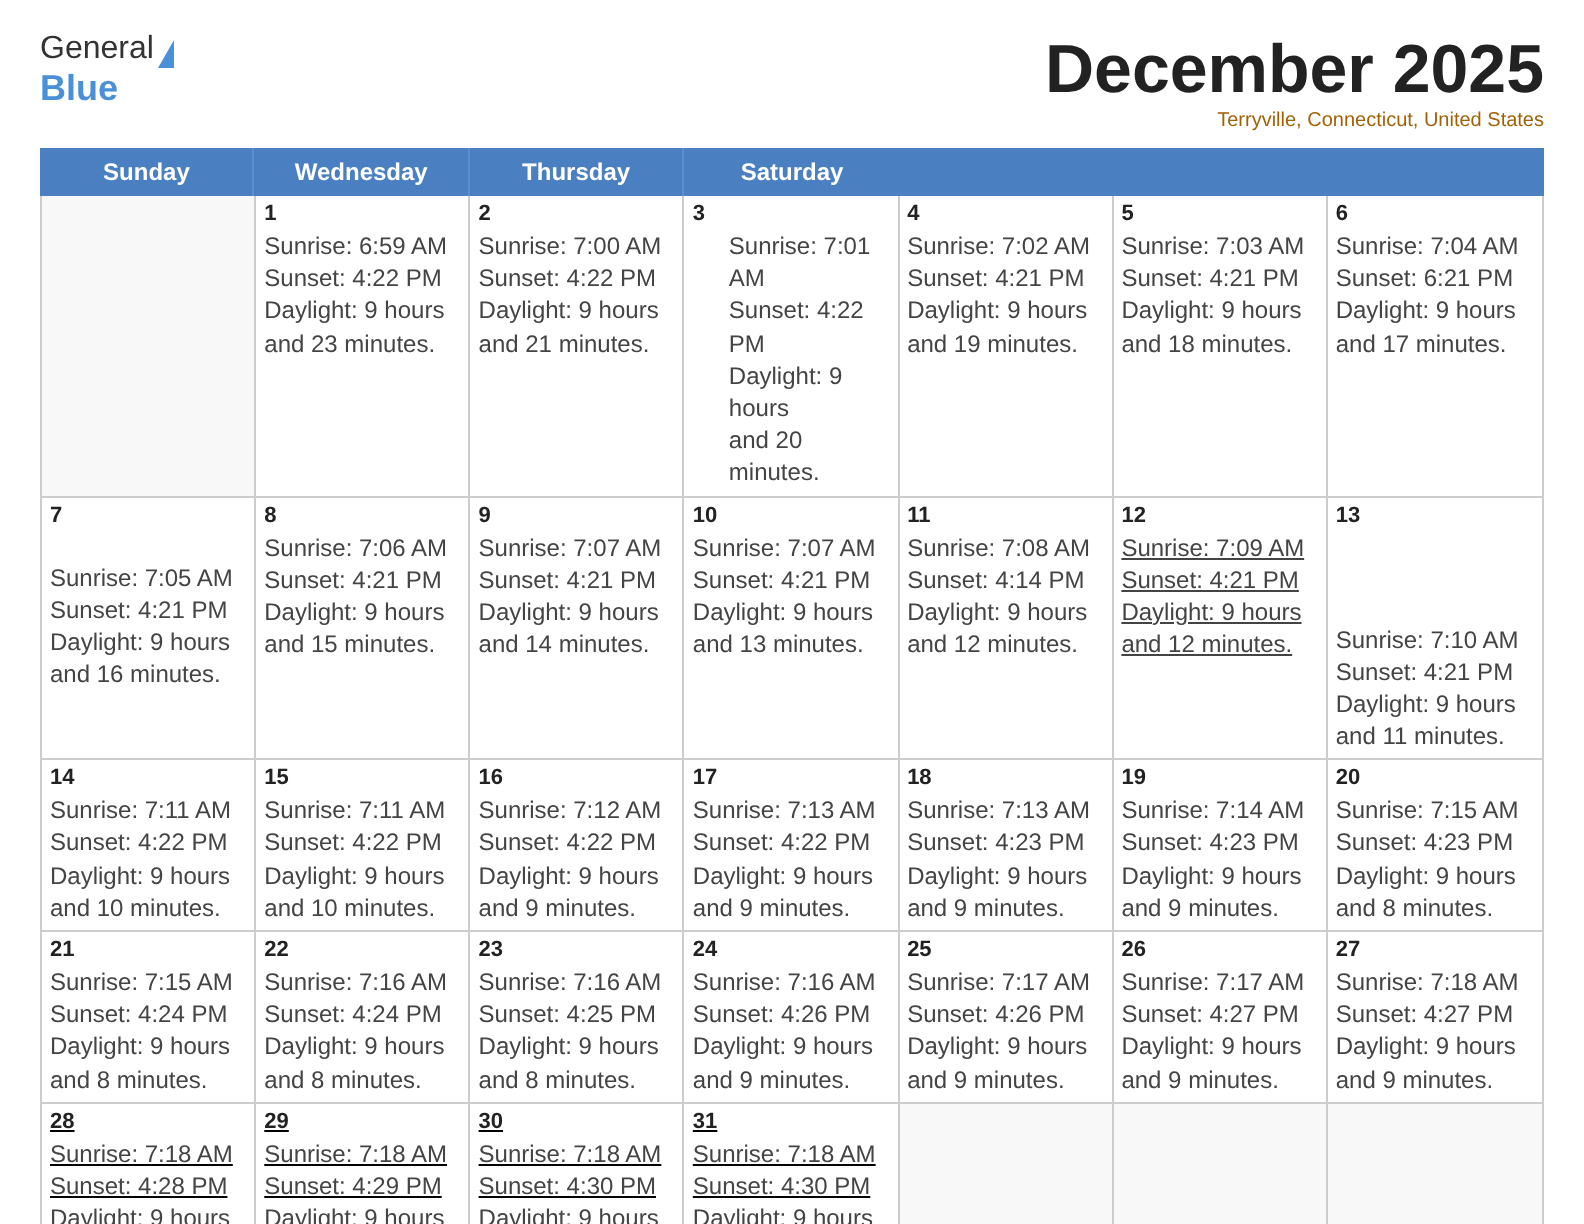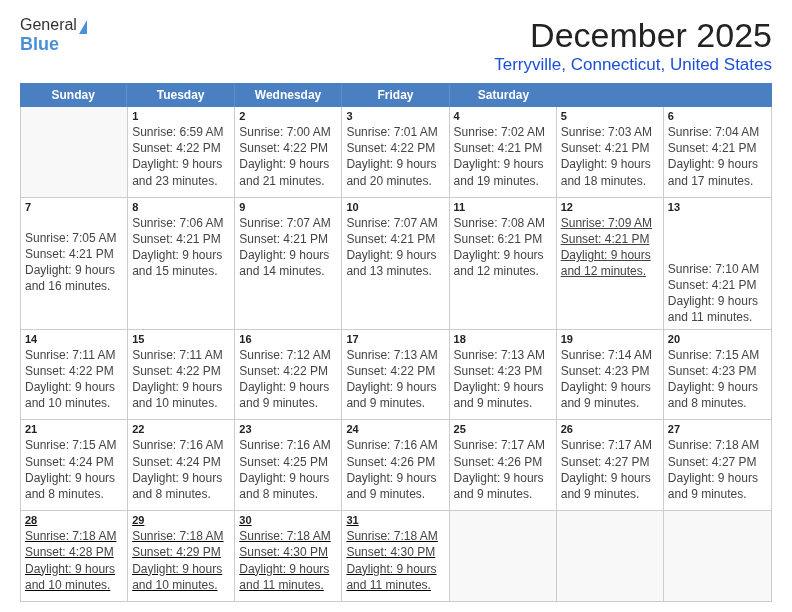--- a/index.html
+++ b/index.html
@@ -41,26 +41,26 @@
     }
     .logo-line {
       display: flex;
       align-items: flex-end;
     }
     .title-block {
       text-align: right;
     }
     .month-title {
       font-size: 34px;
-      font-weight: normal;
+      font-weight: bold;
       color: #222;
     }
     .location {
-      font-size: 17px;
-      color: #1d4ed8;
+      font-size: 10px;
+      color: #a16207;
     }
     .calendar {
       flex: 1;
       display: flex;
       flex-direction: column;
     }
     .cal-header {
       display: grid;
       grid-template-columns: repeat(7, 1fr);
       background: #4a7fc1;
@@ -128,23 +128,22 @@
     </div>
     <div class="title-block">
       <div class="month-title">December 2025</div>
       <div class="location">Terryville, Connecticut, United States</div>
     </div>
   </div>
 
   <div class="calendar">
     <div class="cal-header">
     <div class="cal-header-cell">Sunday</div>
-        <div class="cal-header-cell">Tuesday</div>
         <div class="cal-header-cell">Wednesday</div>
-        <div class="cal-header-cell">Friday</div>
+        <div class="cal-header-cell">Thursday</div>
         <div class="cal-header-cell">Saturday</div>
       </div>
     <div class="cal-body">
     <div class="cal-row">
           <div class="cal-cell empty"></div>
           <div class="cal-cell">
             <span class="cell-day">1</span>
             <div class="cell-info" style="white-space: pre-line;">Sunrise: 6:59 AM
 Sunset: 4:22 PM
 Daylight: 9 hours
@@ -152,21 +151,21 @@
           </div>
           <div class="cal-cell">
             <span class="cell-day">2</span>
             <div class="cell-info" style="white-space: pre-line;">Sunrise: 7:00 AM
 Sunset: 4:22 PM
 Daylight: 9 hours
 and 21 minutes.</div>
           </div>
           <div class="cal-cell">
             <span class="cell-day">3</span>
-            <div class="cell-info" style="white-space: pre-line;">Sunrise: 7:01 AM
+            <div class="cell-info" style="white-space: pre-line; margin-left: 18px;">Sunrise: 7:01 AM
 Sunset: 4:22 PM
 Daylight: 9 hours
 and 20 minutes.</div>
           </div>
           <div class="cal-cell">
             <span class="cell-day">4</span>
             <div class="cell-info" style="white-space: pre-line;">Sunrise: 7:02 AM
 Sunset: 4:21 PM
 Daylight: 9 hours
 and 19 minutes.</div>
@@ -174,21 +173,21 @@
           <div class="cal-cell">
             <span class="cell-day">5</span>
             <div class="cell-info" style="white-space: pre-line;">Sunrise: 7:03 AM
 Sunset: 4:21 PM
 Daylight: 9 hours
 and 18 minutes.</div>
           </div>
           <div class="cal-cell">
             <span class="cell-day">6</span>
             <div class="cell-info" style="white-space: pre-line;">Sunrise: 7:04 AM
-Sunset: 4:21 PM
+Sunset: 6:21 PM
 Daylight: 9 hours
 and 17 minutes.</div>
           </div>
         </div>
         <div class="cal-row">
           <div class="cal-cell">
             <span class="cell-day">7</span>
             <div class="cell-info" style="white-space: pre-line; margin-top: 17px;">Sunrise: 7:05 AM
 Sunset: 4:21 PM
 Daylight: 9 hours
@@ -211,21 +210,21 @@
           <div class="cal-cell">
             <span class="cell-day">10</span>
             <div class="cell-info" style="white-space: pre-line;">Sunrise: 7:07 AM
 Sunset: 4:21 PM
 Daylight: 9 hours
 and 13 minutes.</div>
           </div>
           <div class="cal-cell">
             <span class="cell-day">11</span>
             <div class="cell-info" style="white-space: pre-line;">Sunrise: 7:08 AM
-Sunset: 6:21 PM
+Sunset: 4:14 PM
 Daylight: 9 hours
 and 12 minutes.</div>
           </div>
           <div class="cal-cell">
             <span class="cell-day">12</span>
             <div class="cell-info" style="white-space: pre-line; text-decoration: underline;">Sunrise: 7:09 AM
 Sunset: 4:21 PM
 Daylight: 9 hours
 and 12 minutes.</div>
           </div>

